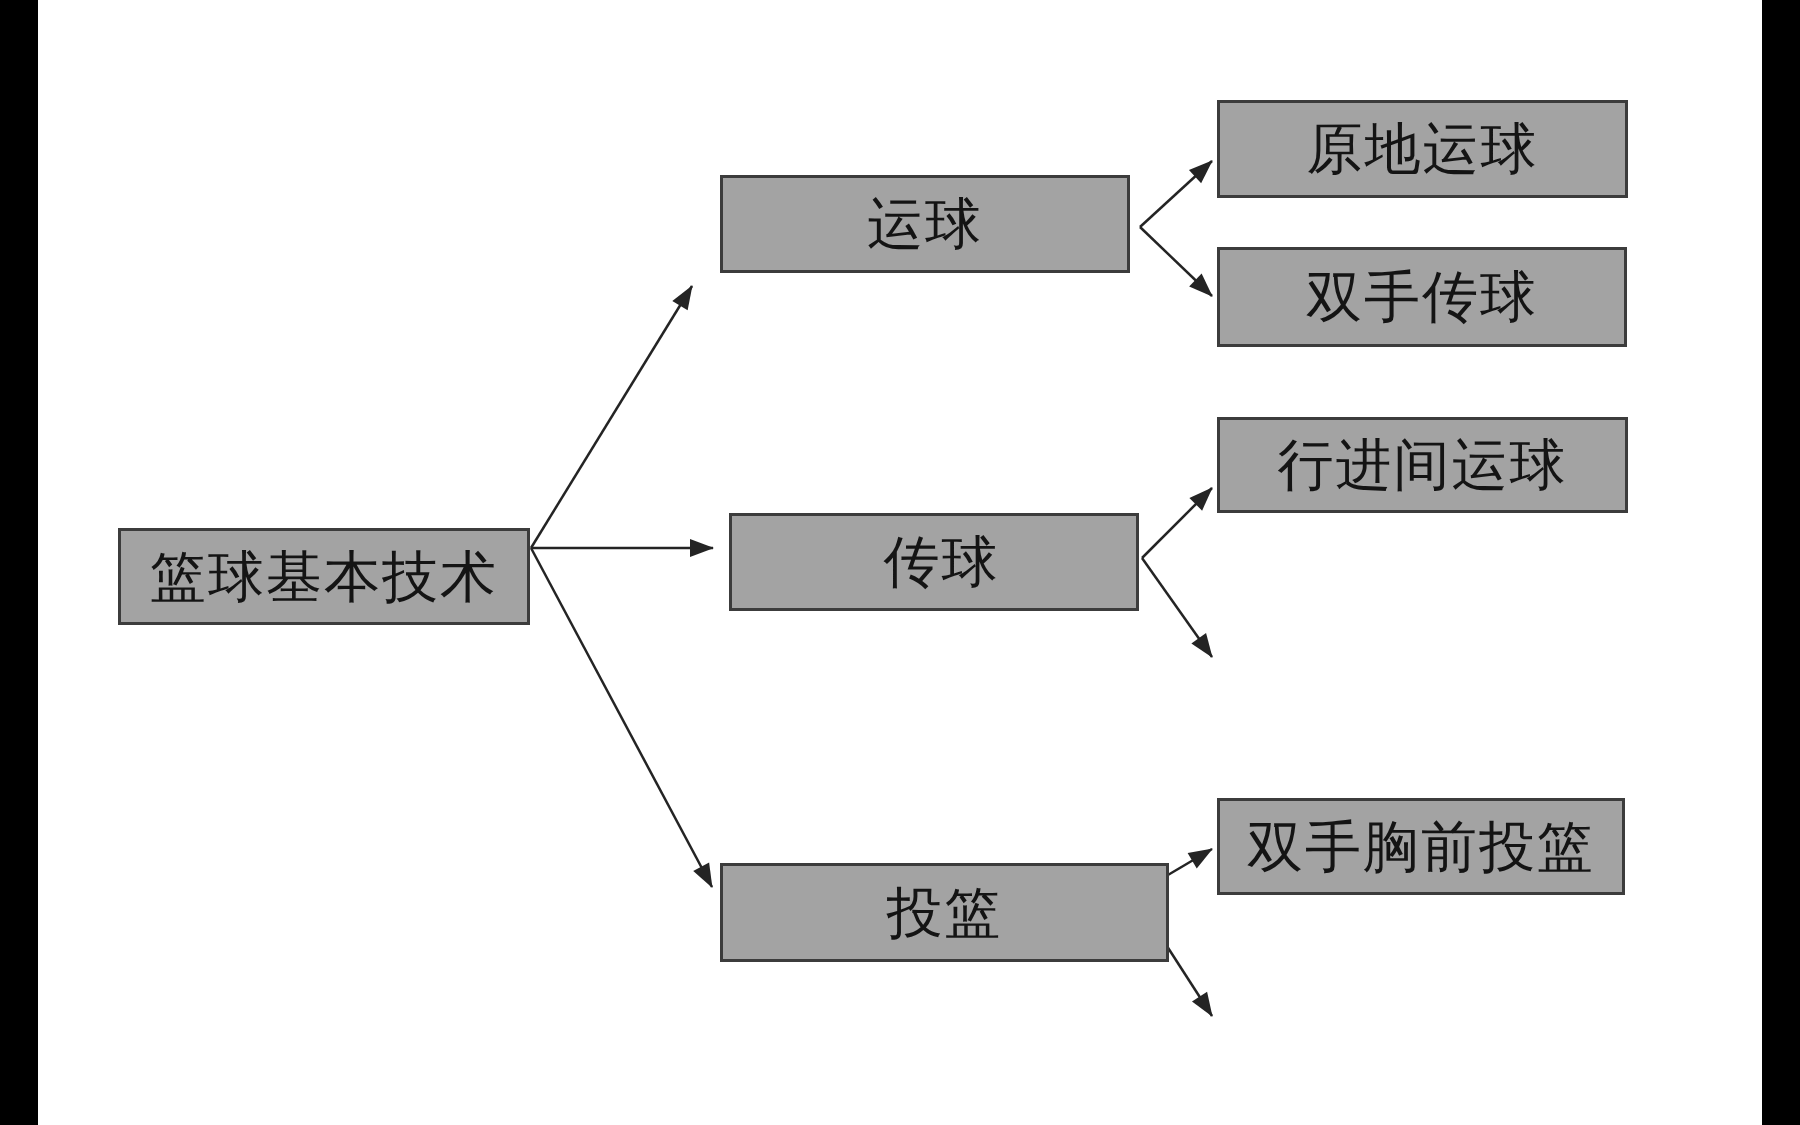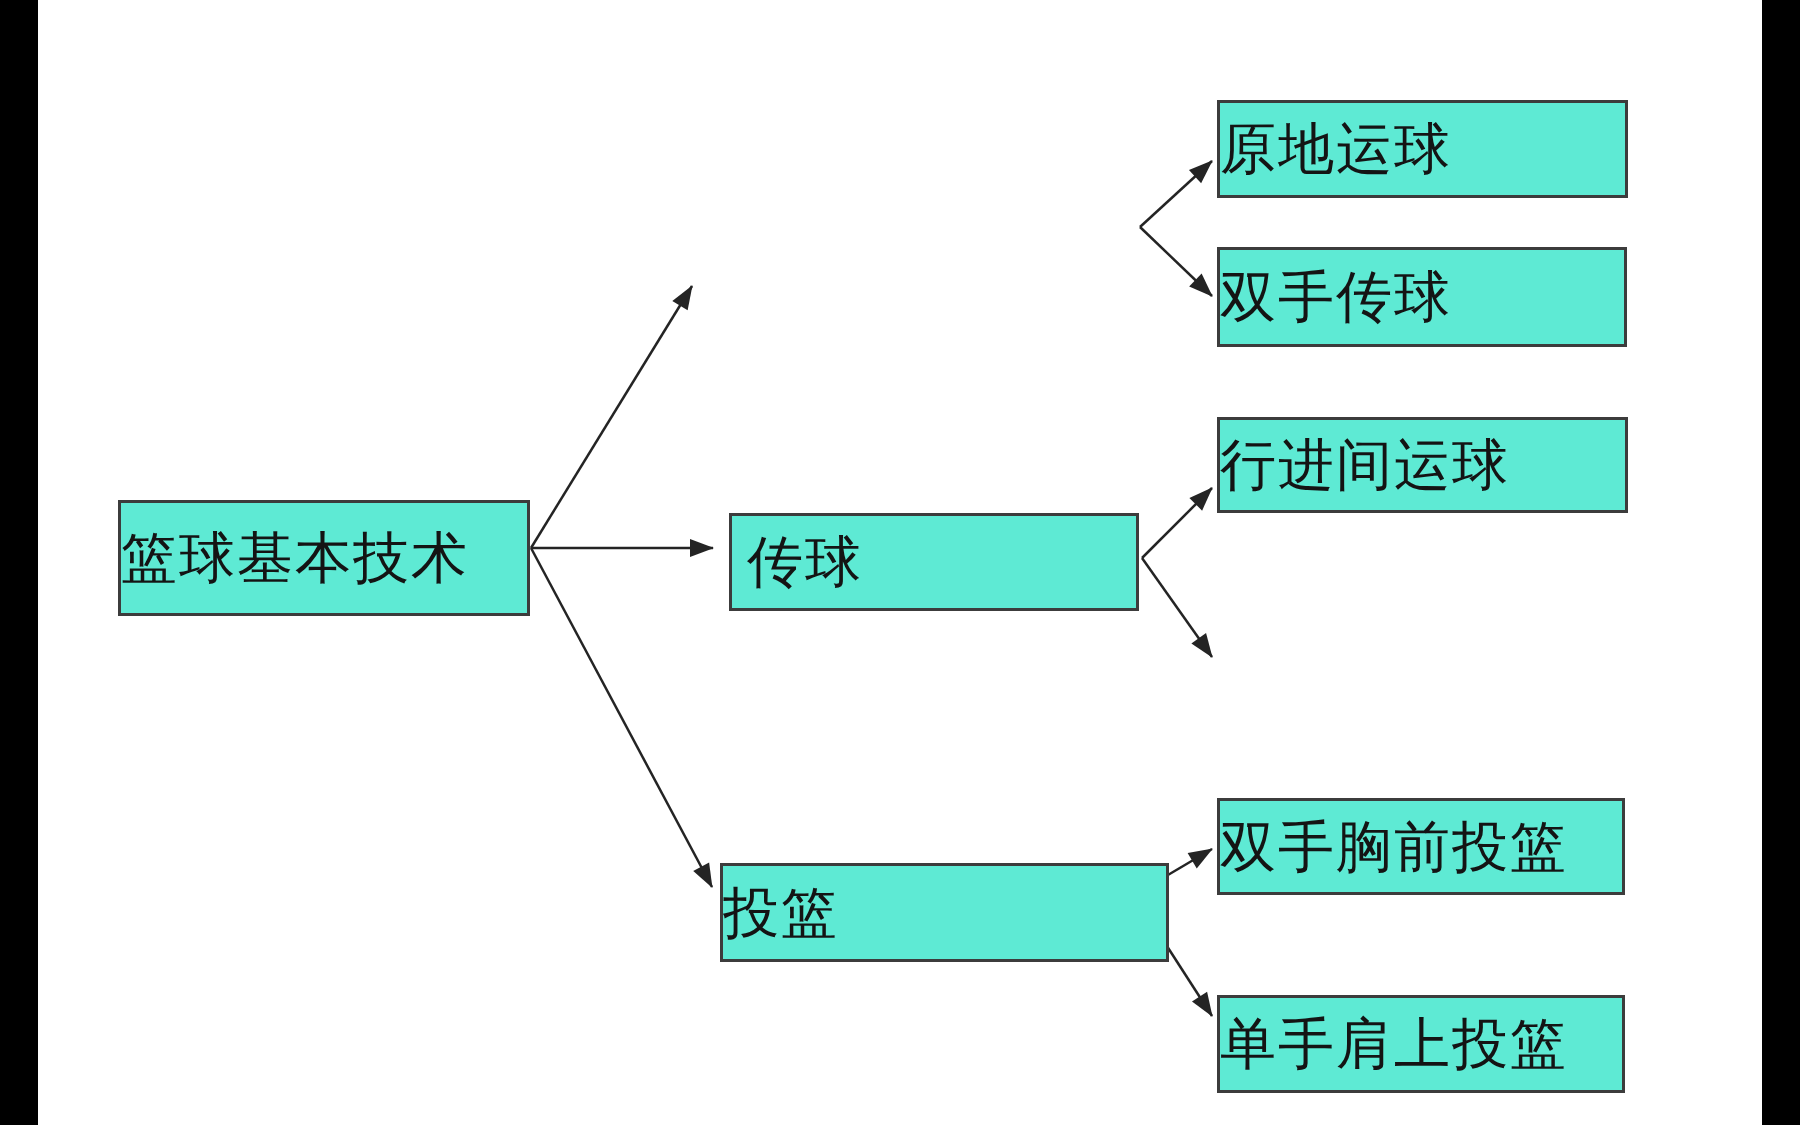--- a/index.html
+++ b/index.html
@@ -30,33 +30,34 @@
     height: 1125px;
   }
   .arrow-layer line {
     stroke: #242424;
     stroke-width: 2.5;
   }
   .node {
     position: absolute;
     box-sizing: border-box;
     border: 3px solid #3c3c3c;
-    background: #5eead4;
+    background: #a3a3a3;
     display: flex;
     align-items: center;
+    justify-content: center;
   }
   .node-label {
     font-size: 56px;
     color: #141414;
     letter-spacing: 2px;
     white-space: nowrap;
     line-height: 1;
   }
   
-  .n-root    { left: 118px;  top: 500px; width: 412px; height: 116px; }
+  .n-root    { left: 118px;  top: 528px; width: 412px; height: 97px; }
   .n-dribble { left: 720px;  top: 175px; width: 410px; height: 98px; }
   .n-pass    { left: 729px;  top: 513px; width: 410px; height: 98px; padding-left: 15px; }
   .n-shoot   { left: 720px;  top: 863px; width: 449px; height: 99px; }
   .n-leaf-a1 { left: 1217px; top: 100px; width: 411px; height: 98px; }
   .n-leaf-a2 { left: 1217px; top: 247px; width: 410px; height: 100px; }
   .n-leaf-b1 { left: 1217px; top: 417px; width: 411px; height: 96px; }
   .n-leaf-b2 { left: 1217px; top: 612px; width: 411px; height: 98px; }
   .n-leaf-c1 { left: 1217px; top: 798px; width: 408px; height: 97px; }
   .n-leaf-c2 { left: 1217px; top: 995px; width: 408px; height: 98px; }
 </style>
@@ -82,20 +83,23 @@
     <line x1="1142" y1="558" x2="1212" y2="488" marker-end="url(#ah)"></line>
     <line x1="1142" y1="558" x2="1212" y2="657" marker-end="url(#ah)"></line>
     <line x1="1134" y1="895" x2="1212" y2="849" marker-end="url(#ah)"></line>
     <line x1="1134" y1="895" x2="1212" y2="1016" marker-end="url(#ah)"></line>
   </svg>
 
   <div class="node n-root">
     <span class="node-label">篮球基本技术</span>
   </div>
 
+  <div class="node n-dribble">
+    <span class="node-label">运球</span>
+  </div>
   <div class="node n-pass">
     <span class="node-label">传球</span>
   </div>
   <div class="node n-shoot">
     <span class="node-label">投篮</span>
   </div>
 
   <div class="node n-leaf-a1">
     <span class="node-label">原地运球</span>
   </div>
@@ -103,17 +107,14 @@
     <span class="node-label">双手传球</span>
   </div>
 
   <div class="node n-leaf-b1">
     <span class="node-label">行进间运球</span>
   </div>
 
   <div class="node n-leaf-c1">
     <span class="node-label">双手胸前投篮</span>
   </div>
-  <div class="node n-leaf-c2">
-    <span class="node-label">单手肩上投篮</span>
-  </div>
 
 </div>
 
 </body></html>

